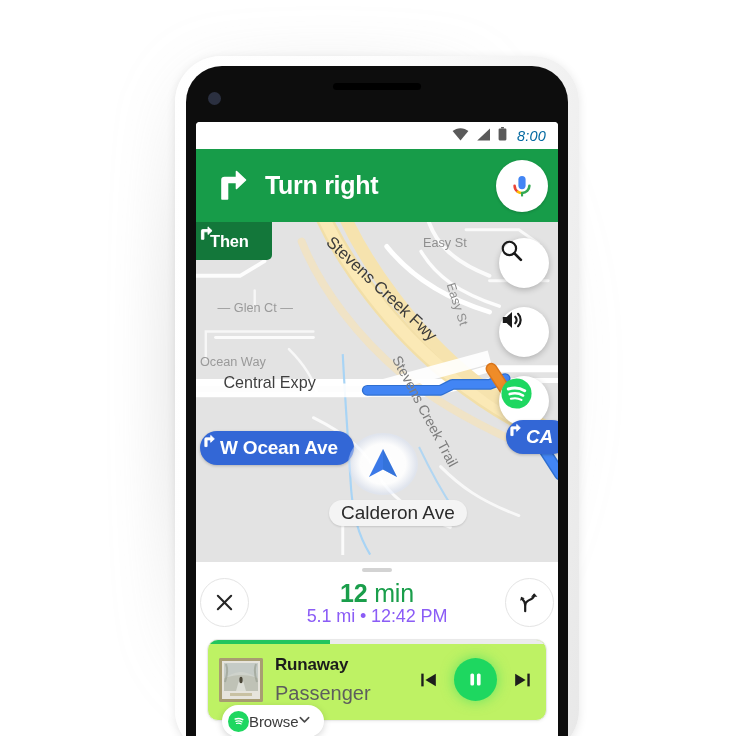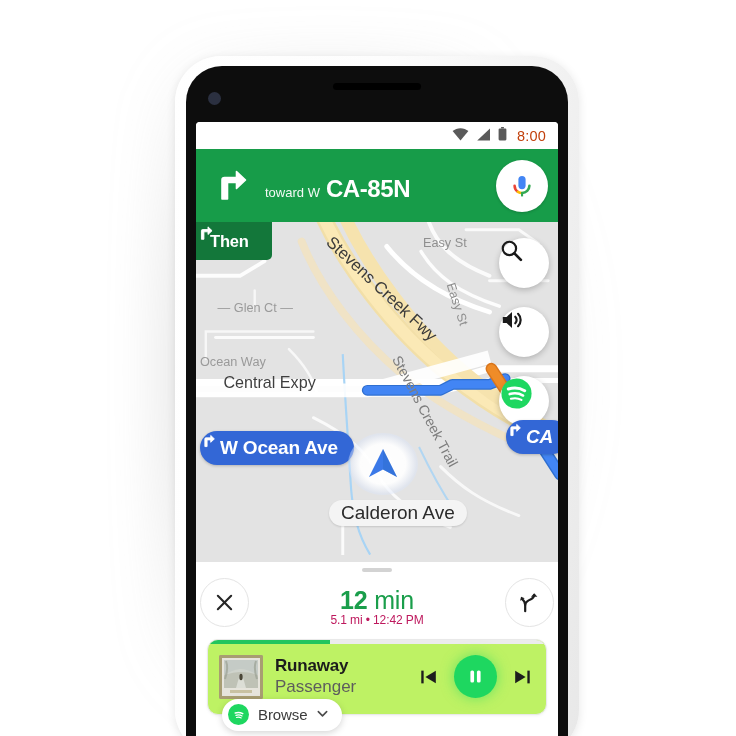--- a/index.html
+++ b/index.html
@@ -39,21 +39,21 @@
   
   .screen{
     position:absolute;left:10px;top:56px;right:10px;bottom:-40px;
     background:#ffffff;border-radius:4px;overflow:hidden;
   }
   
   .statusbar{
     height:27px;background:#fff;display:flex;align-items:center;
     justify-content:flex-end;padding-right:12px;gap:7px;
   }
-  .sb-time{font-size:14.5px;color:#c2410c;letter-spacing:.2px;margin-left:3px;}
+  .sb-time{font-size:14.5px;color:#0369a1;letter-spacing:.2px;margin-left:3px;font-style:italic;}
   .sb-ico{display:block;}
   
   .navbar{
     background:#179c49;height:73px;display:flex;align-items:center;
     padding:0 10px 0 14px;position:relative;
   }
   .turn-arrow{flex:0 0 auto;margin-right:13px;}
   .nav-text{flex:1 1 auto;min-width:0;}
   .nav-main{
     color:#fff;font-size:25px;font-weight:bold;line-height:1;
@@ -119,48 +119,48 @@
   }
   .circ-btn{
     width:47px;height:47px;border-radius:50%;border:1.4px solid #e4e4e4;
     background:#fff;display:flex;align-items:center;justify-content:center;
     cursor:pointer;flex:0 0 auto;
   }
   .eta-mid{text-align:center;flex:1 1 auto;}
   .eta-time{font-size:25px;line-height:1;color:#1a9e4b;letter-spacing:-.2px;}
   .eta-time b{font-weight:bold;}
   .eta-time span{font-weight:normal;}
-  .eta-detail{font-size:12px;color:#be185d;letter-spacing:-.1px;}
+  .eta-detail{font-size:18px;color:#8b5cf6;letter-spacing:-.1px;}
   
   .music-wrap{padding:0 11px 0;position:relative;}
   .music-card{
     border:1px solid #e9e9e9;border-radius:11px;background:#bef264;
     position:relative;overflow:hidden;
     box-shadow:0 1px 3px rgba(0,0,0,.05);
   }
   .progress{height:3.5px;background:#ececec;}
   .progress i{display:block;height:100%;background:#22c55e;}
   .music-row{display:flex;align-items:center;padding:11px 14px 15px 11px;}
   .album{
     width:44px;height:44px;border-radius:2px;flex:0 0 auto;margin-right:12px;
     position:relative;overflow:hidden;background:#b6ae86;
     box-shadow:0 0 0 1px rgba(0,0,0,.10) inset;
   }
   .track{flex:1 1 auto;min-width:0;}
   .track-title{font-size:17px;font-weight:bold;color:#1c1c1c;line-height:1.15;letter-spacing:-.2px;}
-  .track-artist{font-size:17px;color:#5d5d5d;margin-top:2px;}
+  .track-artist{font-size:20px;color:#5d5d5d;margin-top:8px;}
   .controls{display:flex;align-items:center;gap:15px;flex:0 0 auto;}
   .play-btn{
     width:43px;height:43px;border-radius:50%;background:#1ed760;
     display:flex;align-items:center;justify-content:center;cursor:pointer;
     box-shadow:0 0 13px rgba(30,215,96,.55);
   }
   .browse-chip{
     position:absolute;left:26px;bottom:-16px;height:32px;background:#fff;
-    border-radius:18px;display:flex;align-items:center;gap:9px;
+    border-radius:18px;display:flex;align-items:center;gap:0;
     padding:0 13px 0 6px;box-shadow:0 2px 7px rgba(0,0,0,.17);
     cursor:pointer;z-index:4;
   }
   .browse-chip .lbl{font-size:15px;color:#3b3b3b;letter-spacing:-.1px;}
   .spot-sm{width:21px;height:21px;border-radius:50%;background:#1ed760;
     display:flex;align-items:center;justify-content:center;flex:0 0 auto;}
 </style>
 </head>
 <body>
 
@@ -193,24 +193,21 @@
         <span class="sb-time">8:00</span>
       </div>
 
       <div class="navbar">
         <span class="turn-arrow">
           <svg width="42" height="42" viewBox="0 0 42 42">
             <path d="M12 36 V17 a2.5 2.5 0 0 1 2.5-2.5 H26.5 V8.5 L35.5 17 L26.5 25.5 V19.5 H17.5 V36 z" fill="#ffffff" stroke="#ffffff" stroke-width="1.6" stroke-linejoin="round"></path>
           </svg>
         </span>
         <div class="nav-text">
-          <div class="nav-sub">
-            <span class="nav-sub-pre">toward W</span>
-            <span class="nav-sub-road">CA-85N</span>
-          </div>
+          <div class="nav-main">Turn right</div>
         </div>
         <div class="mic-btn">
           <svg width="30" height="30" viewBox="0 0 30 30">
             <rect x="11.4" y="5" width="7.2" height="13.2" rx="3.6" fill="#4285f4"></rect>
             <path d="M7.6 14.8 a7.4 7.4 0 0 0 3.1 5.9" stroke="#ea4335" stroke-width="2.6" fill="none" stroke-linecap="round"></path>
             <path d="M10.9 20.8 a7.4 7.4 0 0 0 4.1 1.25" stroke="#fbbc05" stroke-width="2.6" fill="none" stroke-linecap="round"></path>
             <path d="M15.1 22.05 a7.4 7.4 0 0 0 7.3 -7.25" stroke="#34a853" stroke-width="2.6" fill="none" stroke-linecap="round"></path>
             <rect x="14" y="22" width="2.1" height="3.4" fill="#34a853"></rect>
           </svg>
         </div>

